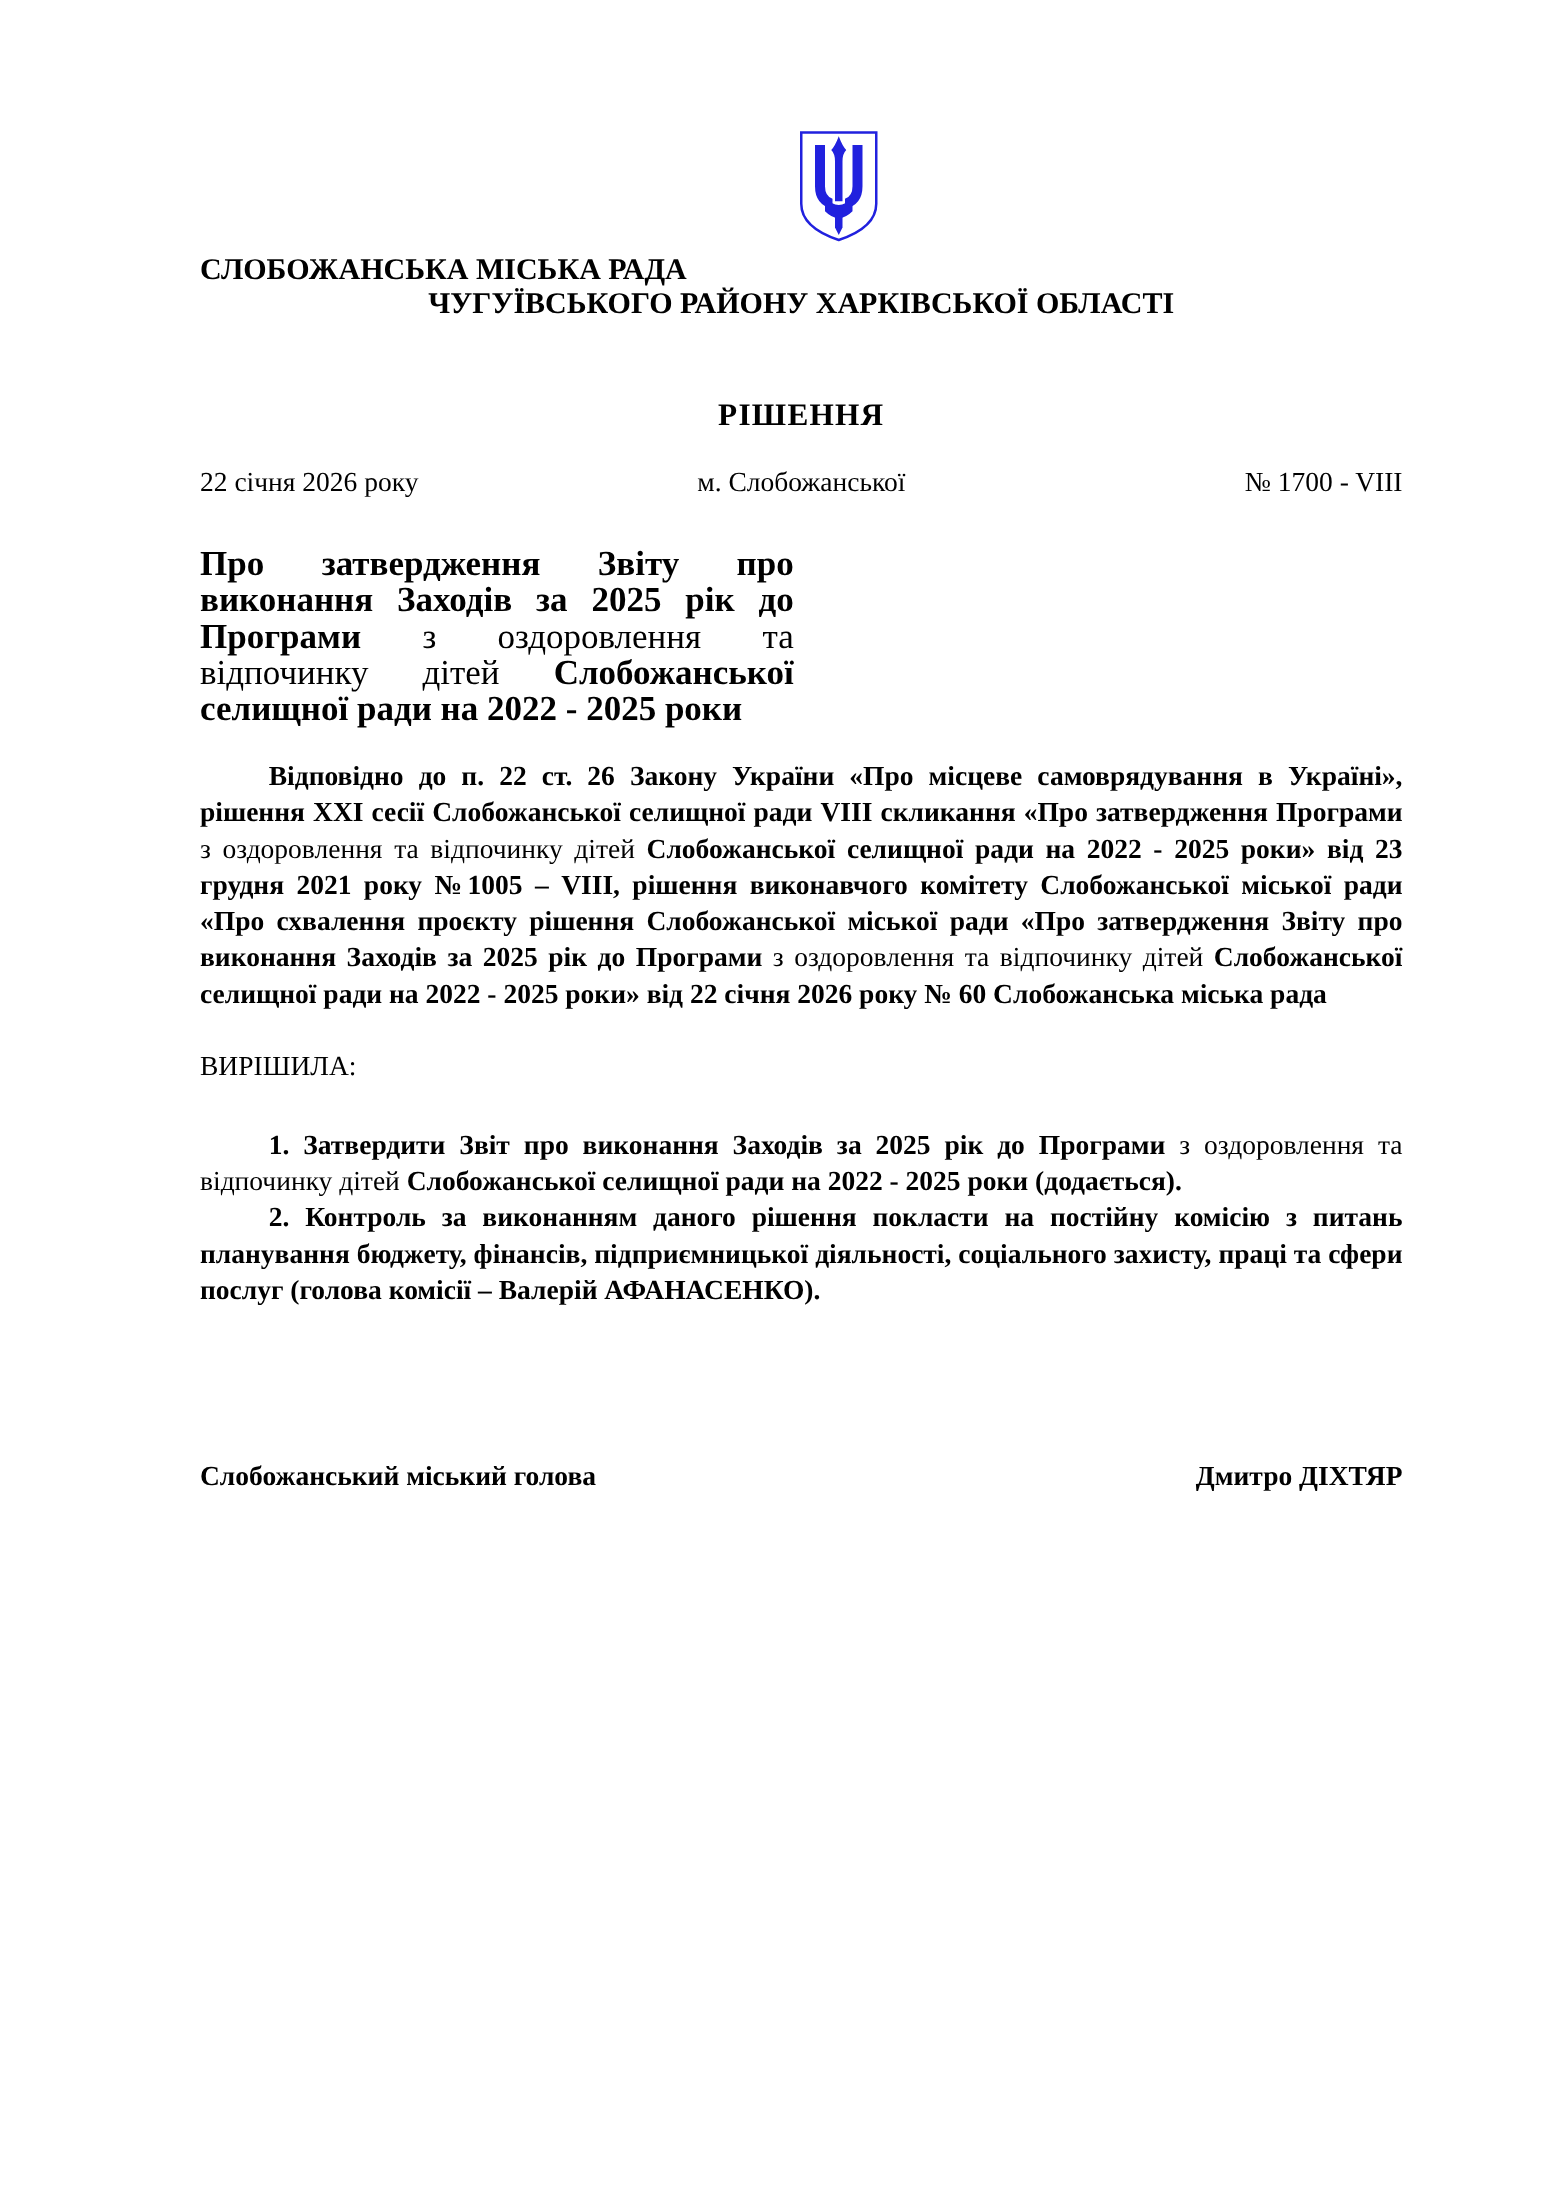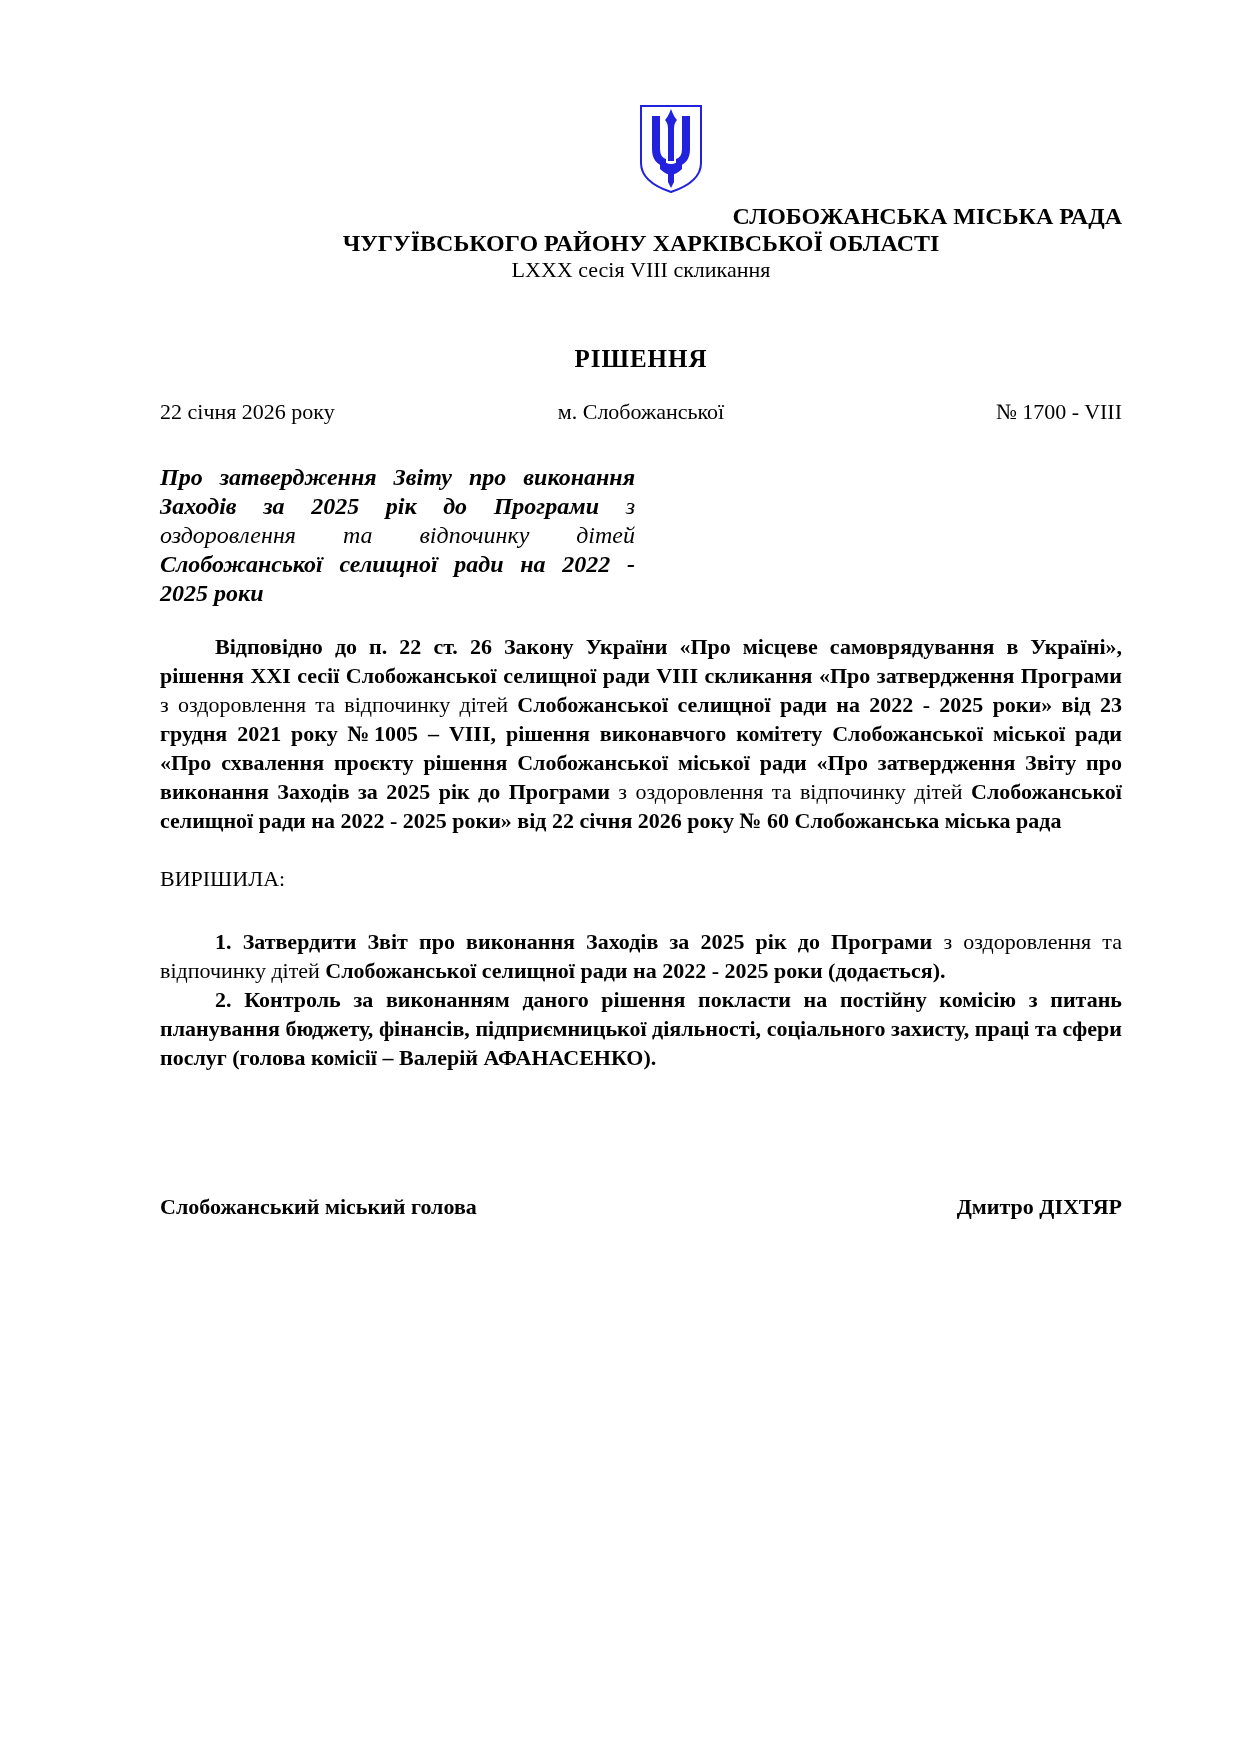--- a/index.html
+++ b/index.html
@@ -16,21 +16,21 @@
     box-sizing: border-box;
     padding: 103px 118px 40px 160px;
     background: #ffffff;
   }
   .emblem-wrap {
     display: flex;
     justify-content: center;
     transform: translateX(30px);
   }
   .org-name {
-    text-align: right;
+    text-align: left;
     font-weight: bold;
     font-size: 24px;
     line-height: 27px;
     margin-top: 8px;
   }
   .org-region {
     text-align: center;
     font-weight: bold;
     font-size: 24px;
     line-height: 27px;
@@ -53,24 +53,23 @@
     margin-top: 26px;
     font-size: 22px;
     gap: 45px;
   }
   .meta-row .m-left  { flex: 1; text-align: left; }
   .meta-row .m-center{ flex: 1; text-align: center; }
   .meta-row .m-right { flex: 1; text-align: right; }
   .subject {
     width: 475px;
     margin-top: 38px;
-    font-size: 24px;
+    font-size: 28px;
     line-height: 29px;
     text-align: justify;
-    font-style: italic;
   }
   .preamble {
     margin-top: 24px;
     font-size: 22px;
     line-height: 29px;
     text-align: justify;
     text-indent: 55px;
   }
   .resolution-word {
     margin-top: 29px;
@@ -110,21 +109,20 @@
         <path d="M52 13 H44 V46 Q44 54 38 56 V64 Q52 61 52 46 Z"></path>
         <path d="M33 6 Q36 14 39 17 Q36 20 36 26 V58 H30 V26 Q30 20 27 17 Q30 14 33 6 Z"></path>
         <path d="M22 55 Q33 67 44 55 V66 Q33 77 22 66 Z"></path>
         <path d="M30 64 H36 V79 L33 85 L30 79 Z"></path>
       </g>
     </svg>
   </div>
 
   <div class="org-name">СЛОБОЖАНСЬКА МІСЬКА РАДА</div>
   <div class="org-region">ЧУГУЇВСЬКОГО РАЙОНУ ХАРКІВСЬКОЇ ОБЛАСТІ</div>
-  <div class="session-line">LXXX сесія VIII скликання</div>
 
   <div class="doc-type">РІШЕННЯ</div>
 
   <div class="meta-row">
     <span class="m-left">22 січня 2026 року</span>
     <span class="m-center">м. Слобожанської</span>
     <span class="m-right">№ 1700 - VIII</span>
   </div>
 
   <div class="subject"><span class="seg-b">Про затвердження Звіту про виконання Заходів за 2025 рік до Програми </span><span class="seg-r">з оздоровлення та відпочинку дітей </span><span class="seg-b">Слобожанської селищної ради на 2022 - 2025 роки</span></div>

